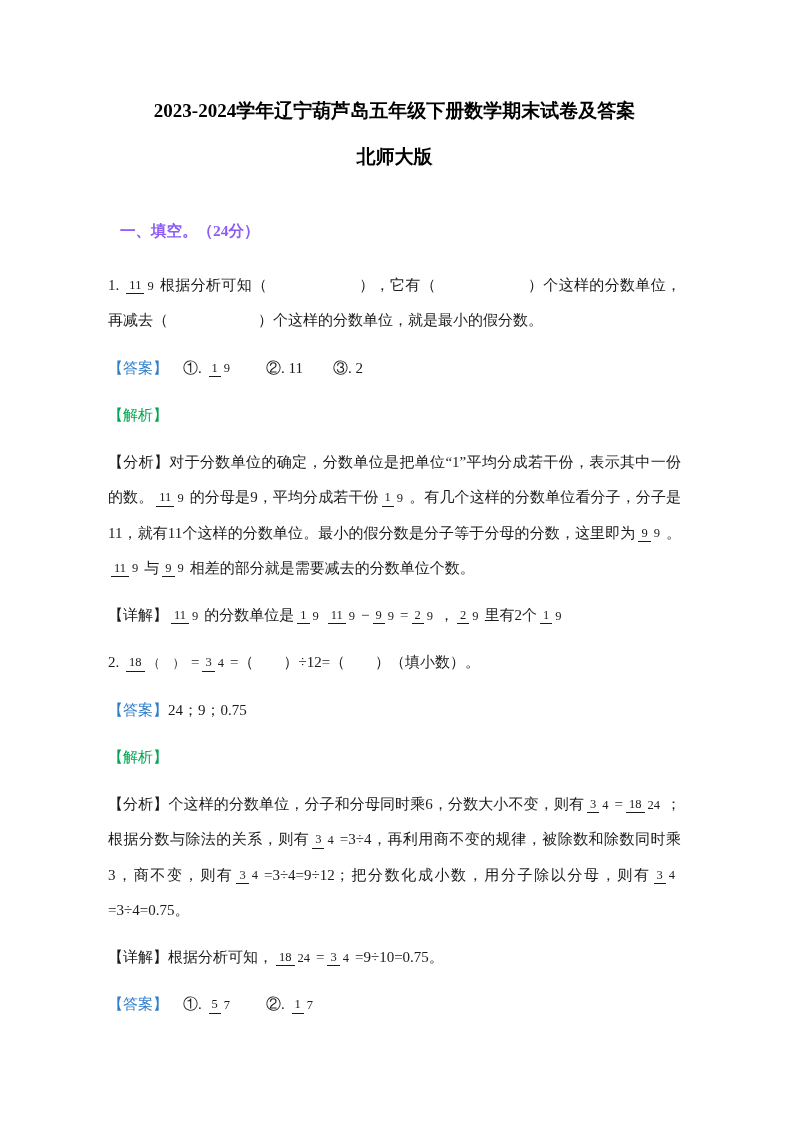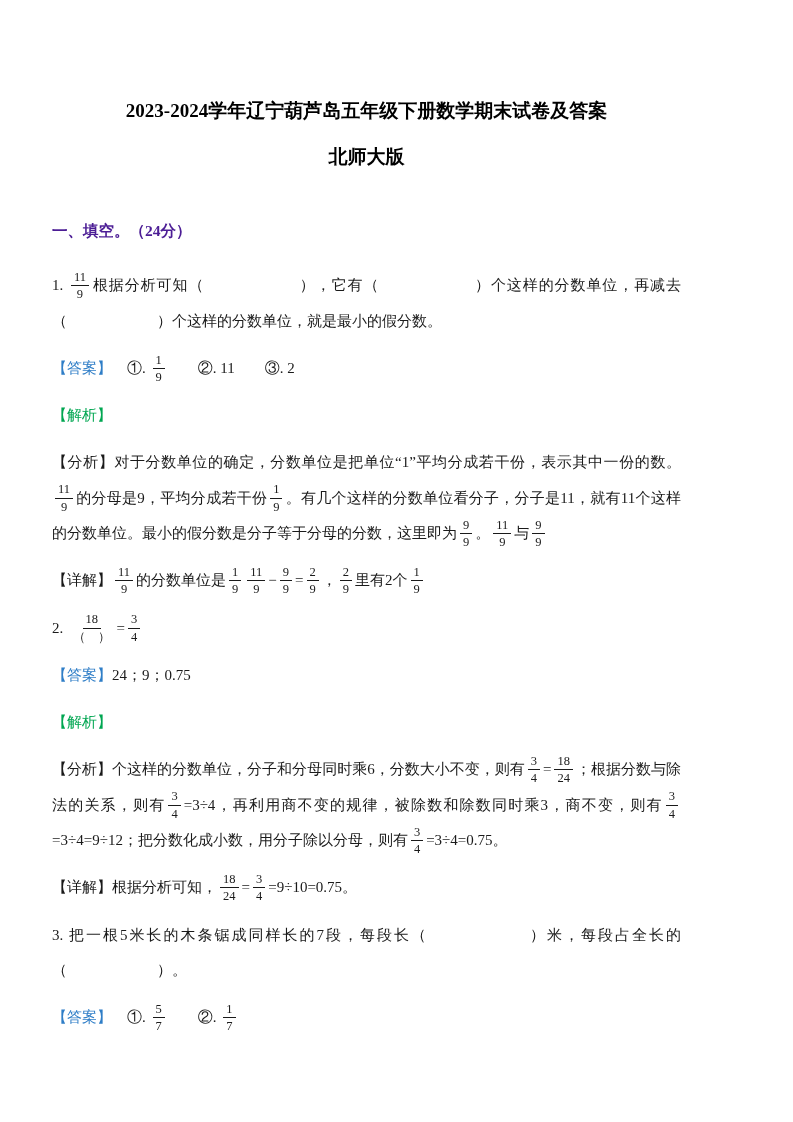--- a/index.html
+++ b/index.html
@@ -6,45 +6,44 @@
   body{
     width:793px;height:1122px;
     font-family:"Liberation Serif","DejaVu Serif",serif;
     color:#1a1a1a;
     -webkit-font-smoothing:antialiased;
     overflow:hidden;
   }
   .page{
     box-sizing:border-box;
     width:793px;height:787px;
-    padding:88px 112px 40px 52px;
+    padding:88px 112px 40px 108px;
   }
   .doc-title{
     font-size:19px;
     font-weight:bold;
     text-align:center;
     line-height:2.4;
     color:#000;
   }
   .section-heading{
     font-size:15.5px;
     font-weight:bold;
-    margin:42px 0 26px 0;
-    color:#4c1d95;
+    margin:42px 0 26px 12px;
+    color:#8b5cf6;
   }
   .para{
     font-size:15px;
     line-height:2.35;
     margin:0 0 12px 0;
     text-align:justify;
     color:#1a1a1a;
   }
   .frac{
     display:inline-flex;
-    flex-direction:column;
     align-items:center;
     vertical-align:middle;
     margin:0 3px;
     font-size:12.5px;
     line-height:1.3;
     position:relative;
     top:-1px;
   }
   .frac .num{border-bottom:1.2px solid #1a1a1a;padding:0 3px;}
   .frac .den{padding:0 3px;}
@@ -76,21 +75,21 @@
           <span class="den">9</span>
         </span><span>。有几个这样的分数单位看分子，分子是11，就有11个这样的分数单位。最小的假分数是分子等于分母的分数，这里即为</span><span class="frac">
           <span class="num">9</span>
           <span class="den">9</span>
         </span><span>。</span><span class="frac">
           <span class="num">11</span>
           <span class="den">9</span>
         </span><span>与</span><span class="frac">
           <span class="num">9</span>
           <span class="den">9</span>
-        </span></p>
+        </span><span>相差的部分就是需要减去的分数单位个数。</span></p>
       <p class="para"><span>【详解】</span><span class="frac">
           <span class="num">11</span>
           <span class="den">9</span>
         </span><span>的分数单位是</span><span class="frac">
           <span class="num">1</span>
           <span class="den">9</span>
         </span><span class="frac">
           <span class="num">11</span>
           <span class="den">9</span>
         </span><span>−</span><span class="frac">
@@ -105,21 +104,21 @@
         </span><span>里有2个</span><span class="frac">
           <span class="num">1</span>
           <span class="den">9</span>
         </span></p>
       <p class="para"><span>2. </span><span class="frac">
           <span class="num">18</span>
           <span class="den">（　）</span>
         </span><span>=</span><span class="frac">
           <span class="num">3</span>
           <span class="den">4</span>
-        </span></p>
+        </span><span>=（　　）÷12=（　　）（填小数）。</span></p>
       <p class="para"><span style="color: rgb(47, 126, 199);">【答案】</span><span>24；9；0.75</span></p>
       <p class="para"><span style="color: rgb(0, 166, 81);">【解析】</span></p>
       <p class="para"><span>【分析】个这样的分数单位，分子和分母同时乘6，分数大小不变，则有</span><span class="frac">
           <span class="num">3</span>
           <span class="den">4</span>
         </span><span>=</span><span class="frac">
           <span class="num">18</span>
           <span class="den">24</span>
         </span><span>；根据分数与除法的关系，则有</span><span class="frac">
           <span class="num">3</span>
@@ -131,21 +130,20 @@
           <span class="num">3</span>
           <span class="den">4</span>
         </span><span>=3÷4=0.75。</span></p>
       <p class="para"><span>【详解】根据分析可知，</span><span class="frac">
           <span class="num">18</span>
           <span class="den">24</span>
         </span><span>=</span><span class="frac">
           <span class="num">3</span>
           <span class="den">4</span>
         </span><span>=9÷10=0.75。</span></p>
-      <p class="para"><span>3. 把一根5米长的木条锯成同样长的7段，每段长（　　　　　　）米，每段占全长的（　　　　　　）。</span></p>
       <p class="para"><span style="color: rgb(47, 126, 199);">【答案】</span><span>　①. </span><span class="frac">
           <span class="num">5</span>
           <span class="den">7</span>
         </span><span>　　②. </span><span class="frac">
           <span class="num">1</span>
           <span class="den">7</span>
         </span></p>
     </div>
 </div>
 

